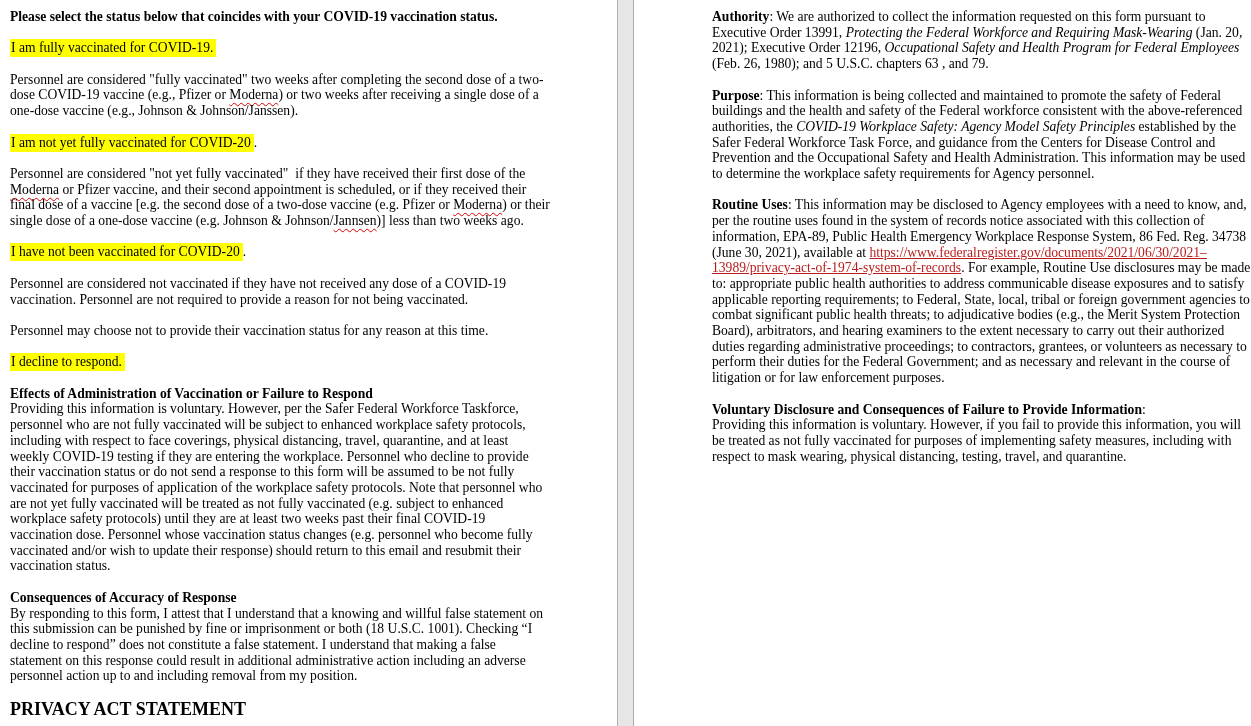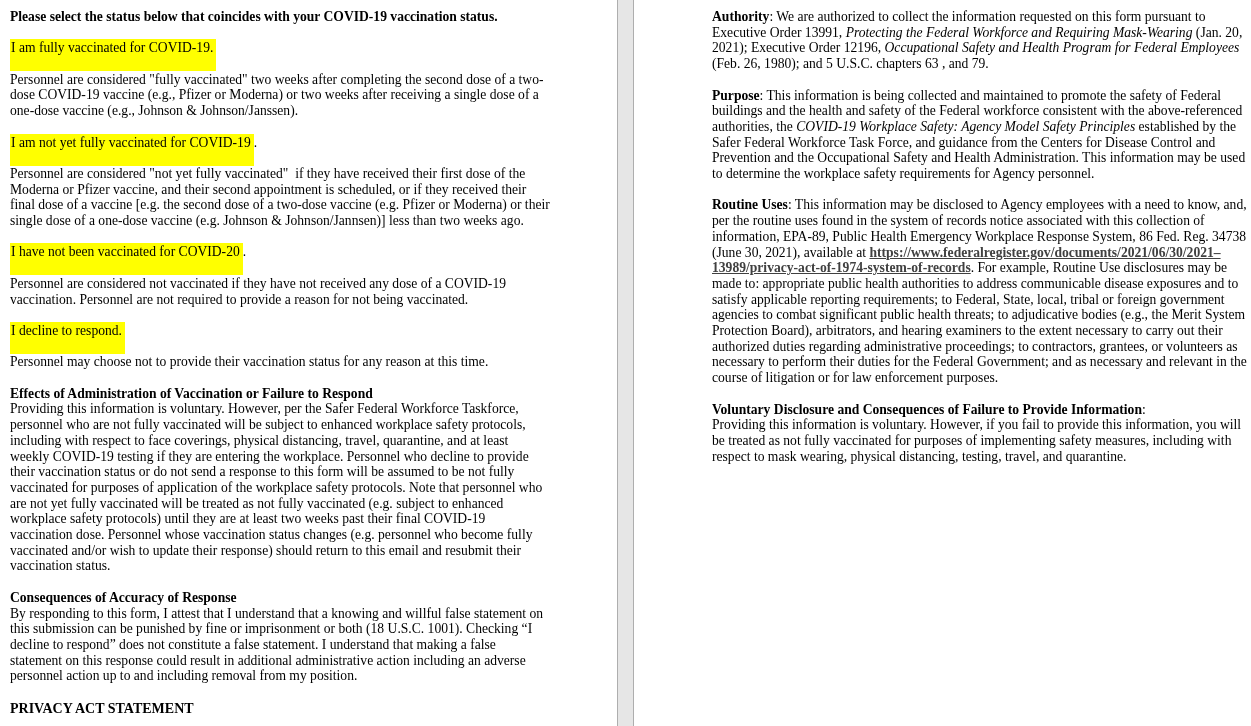--- a/index.html
+++ b/index.html
@@ -29,67 +29,67 @@
     position: absolute; top: 9px; width: 540px;
   }
   .content-left  { left: 10px; }
   .content-right { left: 78px; }
   p { margin: 0 0 15.7px 0; white-space: pre-wrap; }
   p.tight { margin-bottom: 0; }
   .b { font-weight: bold; }
   .i { font-style: italic; }
   .hl {
     background: #ffff00;
-    padding: 1px 3px 16px 1px;
+    padding: 1px 3px 2px 1px;
   }
   .sp {
+    text-decoration: underline;
     text-decoration-style: wavy;
     text-decoration-color: #dd0000;
     text-decoration-thickness: 1px;
     text-underline-offset: 3px;
   }
   .link {
-    color: #404040;
+    color: #b91c1c;
     text-decoration: underline;
     cursor: pointer;
-    font-weight: bold;
   }
   .privacy-heading {
     font-weight: bold;
-    font-size: 14px;
+    font-size: 18px;
     line-height: 18px;
     margin: 0;
     white-space: pre-wrap;
   }
 </style>
 </head>
 <body>
 
 <div>
 
   <div class="page page-left">
     <div class="content content-left">
 
       <p class="b">Please select the status below that coincides with your COVID-19 vaccination status.</p>
 
       <p><span class="hl">I am fully vaccinated for COVID-19.</span></p>
 
       <p><span>Personnel are considered "fully vaccinated" two weeks after completing the second dose of a two-dose COVID-19 vaccine (e.g., Pfizer or </span><span class="sp">Moderna</span><span>) or two weeks after receiving a single dose of a one-dose vaccine (e.g., Johnson &amp; Johnson/Janssen).</span></p>
 
-      <p><span class="hl">I am not yet fully vaccinated for COVID-19</span><span>.</span></p>
+      <p><span class="hl">I am not yet fully vaccinated for COVID-20</span><span>.</span></p>
 
       <p><span>Personnel are considered "not yet fully vaccinated"  if they have received their first dose of the </span><span class="sp">Moderna</span><span> or Pfizer vaccine, and their second appointment is scheduled, or if they received their final dose of a vaccine [e.g. the second dose of a two-dose vaccine (e.g. Pfizer or </span><span class="sp">Moderna</span><span>) or their single dose of a one-dose vaccine (e.g. Johnson &amp; Johnson/</span><span class="sp">Jannsen</span><span>)] less than two weeks ago.</span></p>
 
       <p><span class="hl">I have not been vaccinated for COVID-20</span><span>.</span></p>
 
       <p>Personnel are considered not vaccinated if they have not received any dose of a COVID-19 vaccination. Personnel are not required to provide a reason for not being vaccinated.</p>
 
+      <p>Personnel may choose not to provide their vaccination status for any reason at this time.</p>
+
       <p><span class="hl">I decline to respond.</span></p>
-
-      <p>Personnel may choose not to provide their vaccination status for any reason at this time.</p>
 
       <p class="b tight">Effects of Administration of Vaccination or Failure to Respond</p>
       <p>Providing this information is voluntary. However, per the Safer Federal Workforce Taskforce, personnel who are not fully vaccinated will be subject to enhanced workplace safety protocols, including with respect to face coverings, physical distancing, travel, quarantine, and at least weekly COVID-19 testing if they are entering the workplace. Personnel who decline to provide their vaccination status or do not send a response to this form will be assumed to be not fully vaccinated for purposes of application of the workplace safety protocols. Note that personnel who are not yet fully vaccinated will be treated as not fully vaccinated (e.g. subject to enhanced workplace safety protocols) until they are at least two weeks past their final COVID-19 vaccination dose. Personnel whose vaccination status changes (e.g. personnel who become fully vaccinated and/or wish to update their response) should return to this email and resubmit their vaccination status.</p>
 
       <p class="b tight">Consequences of Accuracy of Response</p>
       <p>By responding to this form, I attest that I understand that a knowing and willful false statement on this submission can be punished by fine or imprisonment or both (18 U.S.C. 1001). Checking “I decline to respond” does not constitute a false statement. I understand that making a false statement on this response could result in additional administrative action including an adverse personnel action up to and including removal from my position.</p>
 
       <p class="privacy-heading">PRIVACY ACT STATEMENT</p>
 
     </div>

